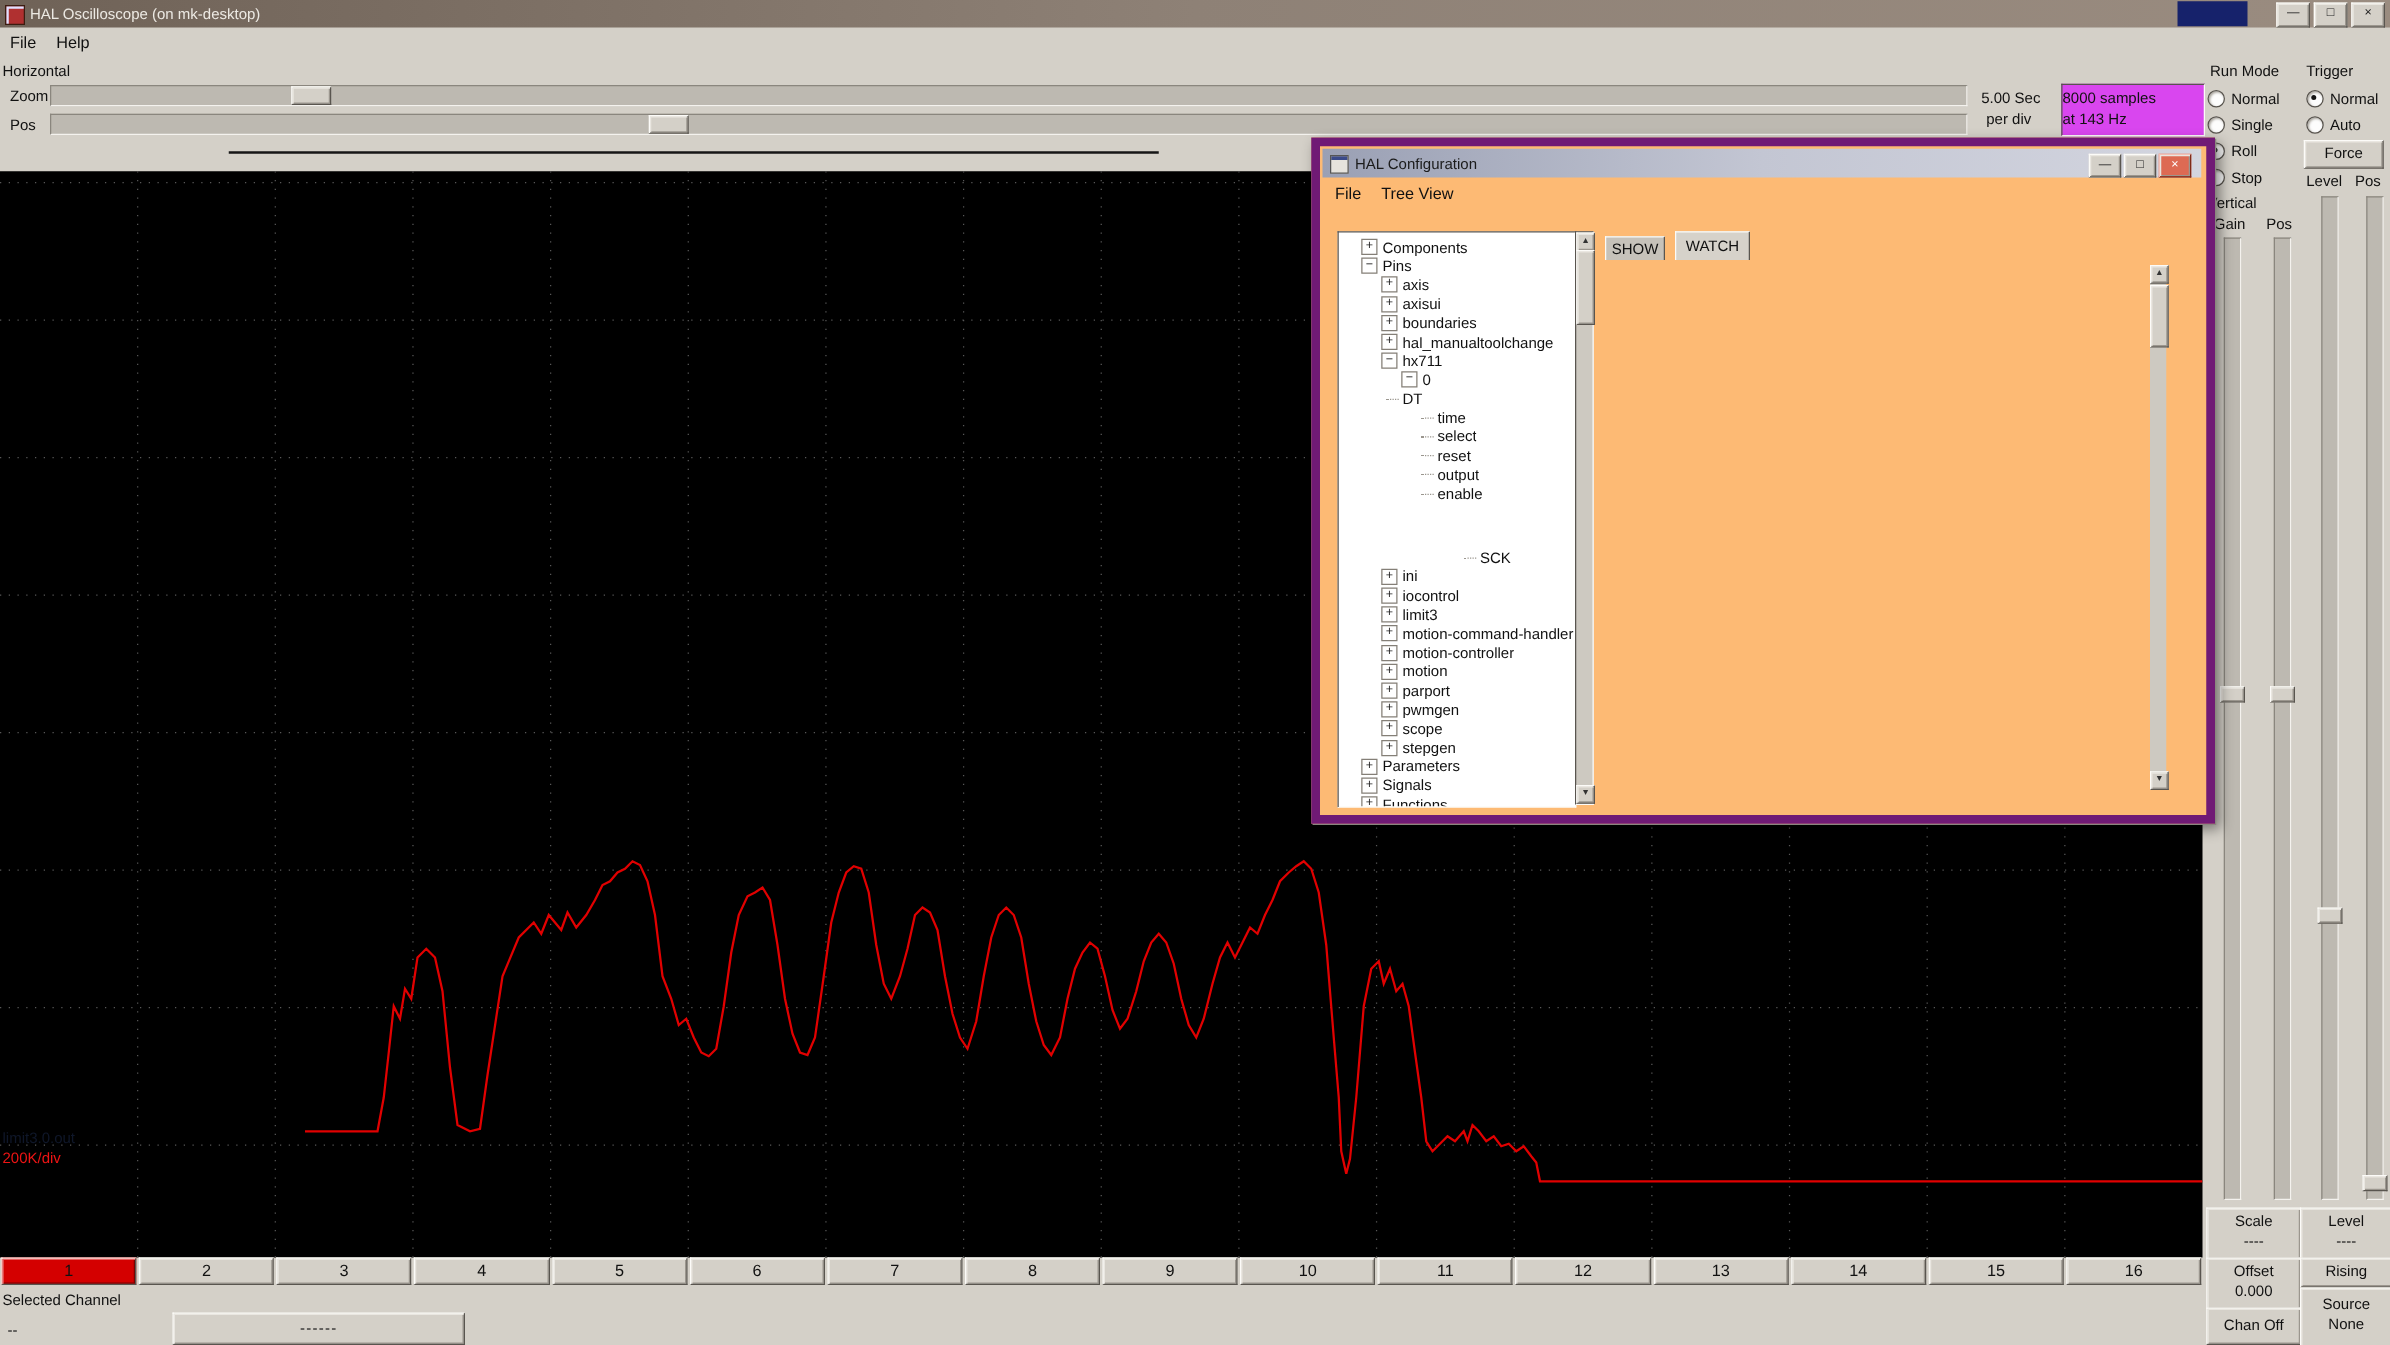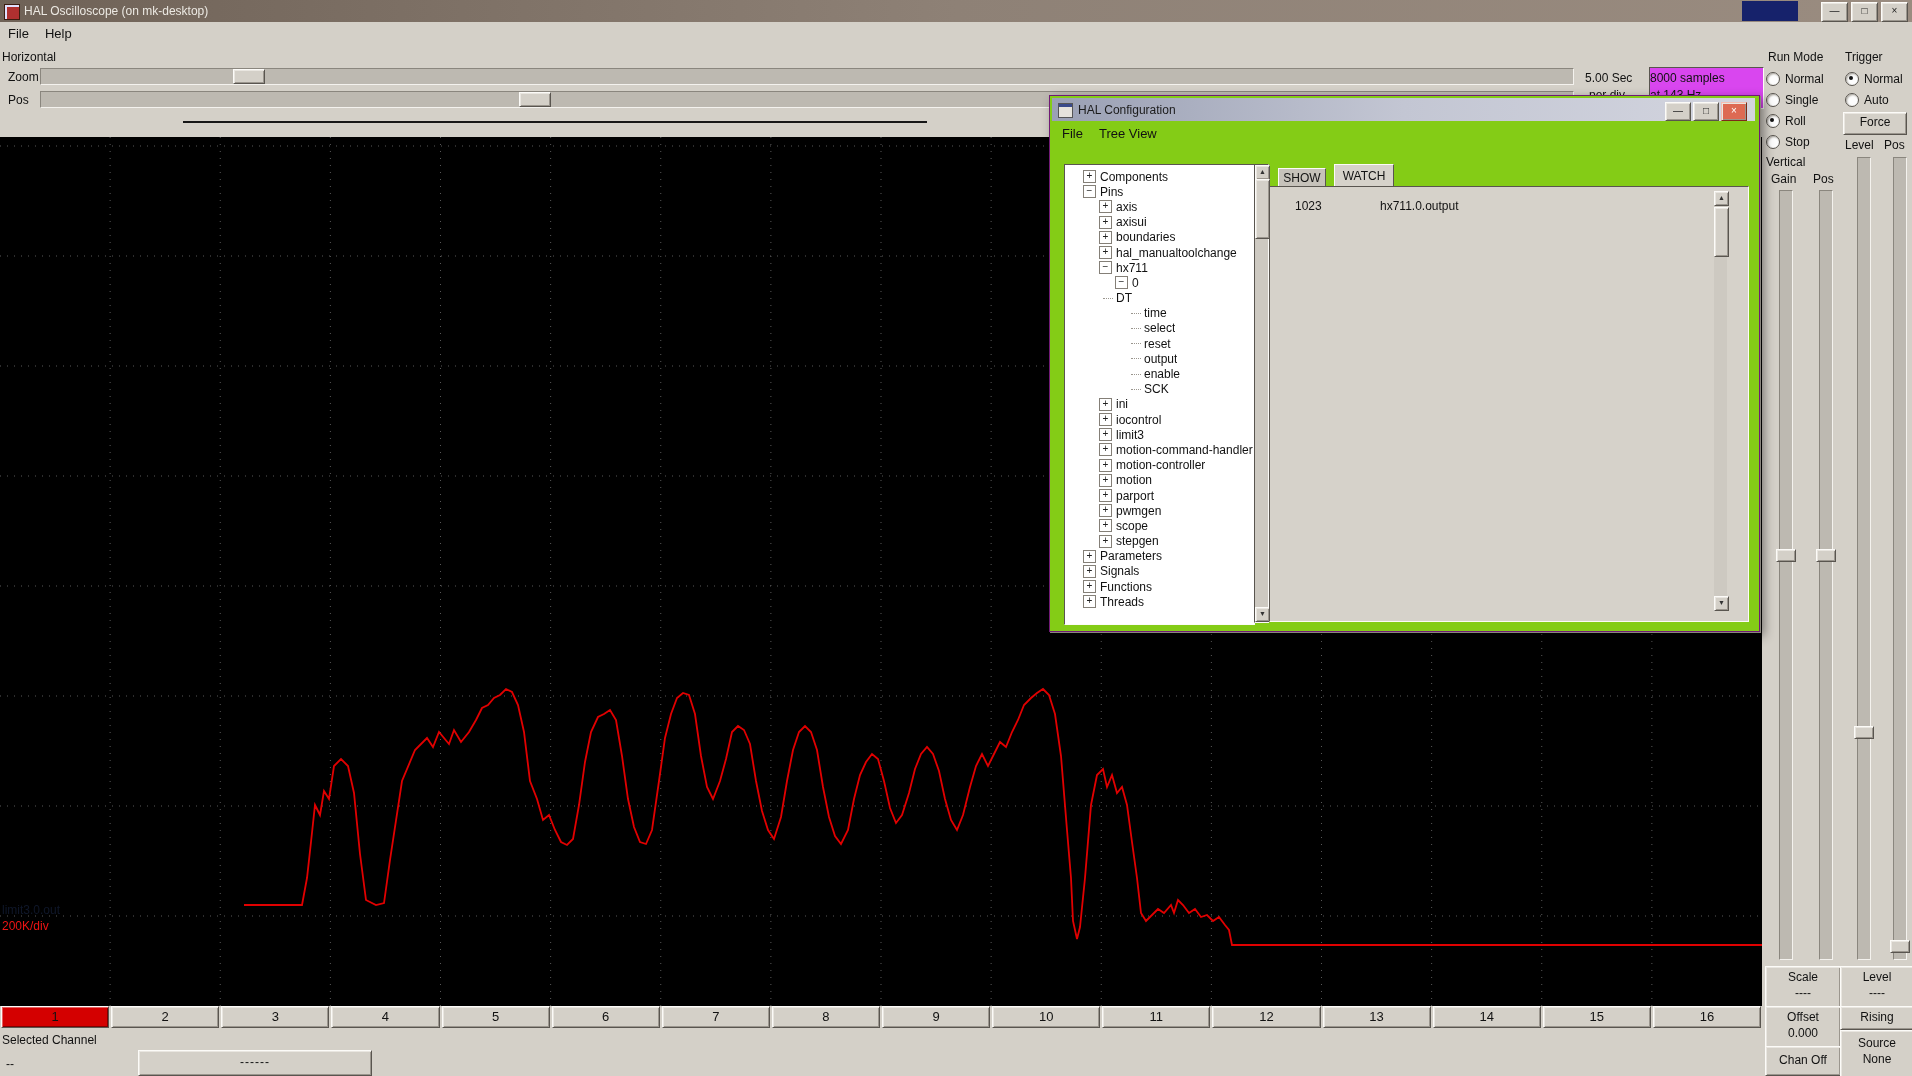--- a/index.html
+++ b/index.html
@@ -84,21 +84,21 @@
   .cell{text-align:center}
   #scale-cell{left:1765px;top:966px;width:74px;height:38px;padding-top:2px}
   #level-cell{left:1840px;top:966px;width:72px;height:38px;padding-top:2px}
   #offset-cell{left:1765px;top:1006px;width:74px;height:38px;padding-top:2px}
   #rising-btn{left:1840px;top:1006px;width:72px;height:22px;line-height:20px}
   #chanoff-btn{left:1765px;top:1046px;width:74px;height:28px;line-height:26px}
   #source-cell{left:1840px;top:1030px;width:72px;height:44px;padding-top:4px}
   .cell div{line-height:16px}
 
   
-  #halcfg{left:1049px;top:95px;width:709px;height:535px;background:#84cc16;border:1px solid #701a75;box-shadow:1px 1px 0 #8a867e,4px 4px 10px rgba(0,0,0,.45)}
+  #halcfg{left:1049px;top:110px;width:709px;height:535px;background:#fdba74;border:7px solid #701a75;box-shadow:1px 1px 0 #8a867e,4px 4px 10px rgba(0,0,0,.45)}
   #hc-titlebar{left:2px;top:2px;width:703px;height:23px;background:linear-gradient(to right,#9aa0b4,#c3c6d3,#d3d5df)}
   #hc-icon{left:6px;top:5px;width:13px;height:13px;background:#e6e3dc;border:1px solid #555;box-shadow:inset 0 3px 0 #3a4a8a}
   #hc-title{left:26px;top:5px;color:#1b1b1b;white-space:nowrap}
   #hc-controls{right:8px;top:4px;display:flex;gap:2px}
   #hc-controls .wbtn{width:24px;height:17px;font-size:10px;line-height:15px;text-align:center;color:#222}
   #hc-controls .closebtn{background:#dd6a53;color:#fff;border-color:#f4beb2 #7e2a18 #7e2a18 #f4beb2}
   #hc-menubar{left:4px;top:26px;width:700px;height:22px;display:flex;align-items:center;font-size:13px}
 
   #hal-tree{left:14px;top:68px;width:189px;height:455px;background:#fff;overflow:hidden;padding-top:4px}
   .trow{height:15.2px;display:flex;align-items:center;white-space:nowrap;font-size:12px}
@@ -341,21 +341,21 @@
         <span class="tlabel">reset</span>
       </div>
       <div class="trow" style="padding-left: 66px;">
         <span class="tline"></span>
         <span class="tlabel">output</span>
       </div>
       <div class="trow" style="padding-left: 66px;">
         <span class="tline"></span>
         <span class="tlabel">enable</span>
       </div>
-      <div class="trow" style="padding-left: 66px;">
+      <div class="trow" style="padding-left: 100px; margin-top: 36px;">
         <span class="tline"></span>
         <span class="tlabel">SCK</span>
       </div>
       <div class="trow" style="padding-left: 34px;">
         <span class="ebox">+</span>
         <span class="tlabel">ini</span>
       </div>
       <div class="trow" style="padding-left: 34px;">
         <span class="ebox">+</span>
         <span class="tlabel">iocontrol</span>
@@ -411,26 +411,18 @@
     </div>
   <div class="abs vscroll sunken" id="tree-scroll">
     <div class="sarrow raised" style="position:absolute;top:0">▲</div>
     <div class="sthumb raised"></div>
     <div class="sarrow raised" style="position:absolute;bottom:0">▼</div>
   </div>
 
   <div class="abs tab" id="tab-show">SHOW</div>
   <div class="abs tab" id="tab-watch">WATCH</div>
 
-  <div class="abs sunken" id="watch-panel">
-    <div id="watch-list">
-        <div class="wrow">
-          <span class="wval">1023</span>
-          <span class="wname">hx711.0.output</span>
-        </div>
-      </div>
-  </div>
   <div class="abs vscroll" id="watch-scroll">
     <div class="sarrow raised" style="position:absolute;top:0">▲</div>
     <div class="sthumb raised"></div>
     <div class="sarrow raised" style="position:absolute;bottom:0">▼</div>
   </div>
 </div>
 
 </body></html>

